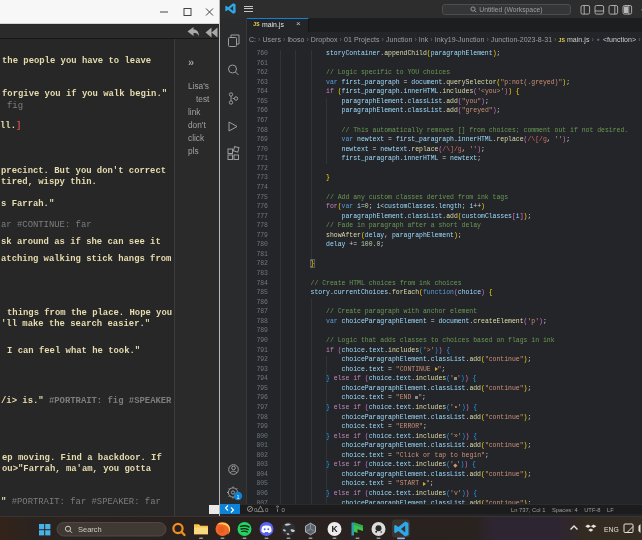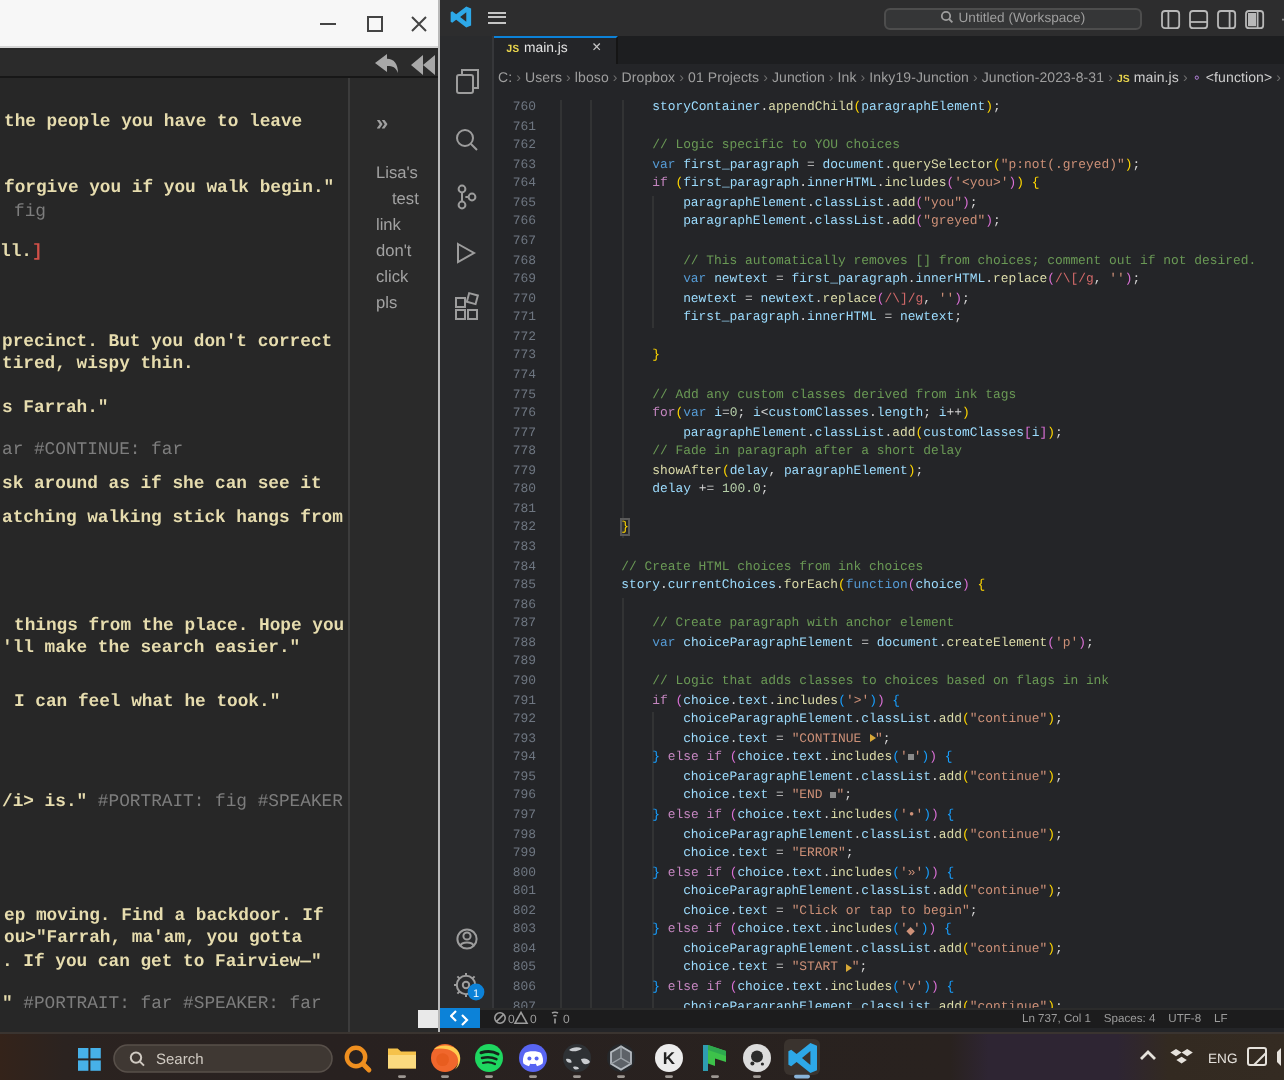--- a/index.html
+++ b/index.html
@@ -30,24 +30,23 @@
       <div style="position:absolute;top:120.6px;left:0px;white-space:pre"><i style="color:#e6dcae">ll.</i><i style="color:#d05048">]</i></div>
       <div style="position:absolute;top:166.0px;left:1px;white-space:pre"><i style="color:#e6dcae">precinct. But you don't correct</i></div>
       <div style="position:absolute;top:176.9px;left:1px;white-space:pre"><i style="color:#e6dcae">tired, wispy thin.</i></div>
       <div style="position:absolute;top:198.8px;left:1px;white-space:pre"><i style="color:#e6dcae">s Farrah."</i></div>
       <div style="position:absolute;top:219.9px;left:1px;white-space:pre"><i style="color:#7d7d7d;font-weight:400">ar #CONTINUE: far</i></div>
       <div style="position:absolute;top:237px;left:1px;white-space:pre"><i style="color:#e6dcae">sk around as if she can see it</i></div>
       <div style="position:absolute;top:307.5px;left:7px;white-space:pre"><i style="color:#e6dcae">things from the place. Hope you</i></div>
       <div style="position:absolute;top:253.8px;left:1px;white-space:pre"><i style="color:#e6dcae">atching walking stick hangs from</i></div>
       <div style="position:absolute;top:319.2px;left:1px;white-space:pre"><i style="color:#e6dcae">'ll make the search easier."</i></div>
       <div style="position:absolute;top:346px;left:7px;white-space:pre"><i style="color:#e6dcae">I can feel what he took."</i></div>
-      <div style="position:absolute;top:396.4px;left:1px;white-space:pre"><i style="color:#e6dcae">/i&gt; is."</i><i style="color:#7d7d7d;font-weight:400"> #PORTRAIT: fig #SPEAKER</i></div>
+      <div style="position:absolute;top:396.4px;left:1px;white-space:pre"><i style="color:#e6dcae">/i&gt; is."</i><i style="color:#7d7d7d;font-weight:700"> #PORTRAIT: fig #SPEAKER</i></div>
       <div style="position:absolute;top:452.7px;left:2px;white-space:pre"><i style="color:#e6dcae">ep moving. Find a backdoor. If</i></div>
       <div style="position:absolute;top:464.4px;left:2px;white-space:pre"><i style="color:#e6dcae">ou&gt;"Farrah, ma'am, you gotta</i></div>
-      <div style="position:absolute;top:476.2px;left:1px;white-space:pre"><i style="color:#e6dcae">. If you can get to Fairview—"</i></div>
       <div style="position:absolute;top:496.6px;left:1px;white-space:pre"><i style="color:#e6dcae">"</i><i style="color:#7d7d7d;font-weight:400"> #PORTRAIT: far #SPEAKER: far</i></div>
   </div>
 
   <div style="position:absolute;left:174px;top:39px;width:45px;height:477px;background:#2a2a2a;border-left:1px solid #3c3c3c">
   </div>
   <div style="position:absolute;left:188px;top:55.5px;color:#9f9f9f;font-size:11px;font-weight:700">»</div>
   <div style="position:absolute;left:0;top:0;width:219px;height:516px;font-size:8.3px;color:#a2a2a2">
       <div style="position:absolute;top:80.9px;left:188px">Lisa's</div>
       <div style="position:absolute;top:93.9px;left:196px">test</div>
       <div style="position:absolute;top:106.9px;left:188px">link</div>

